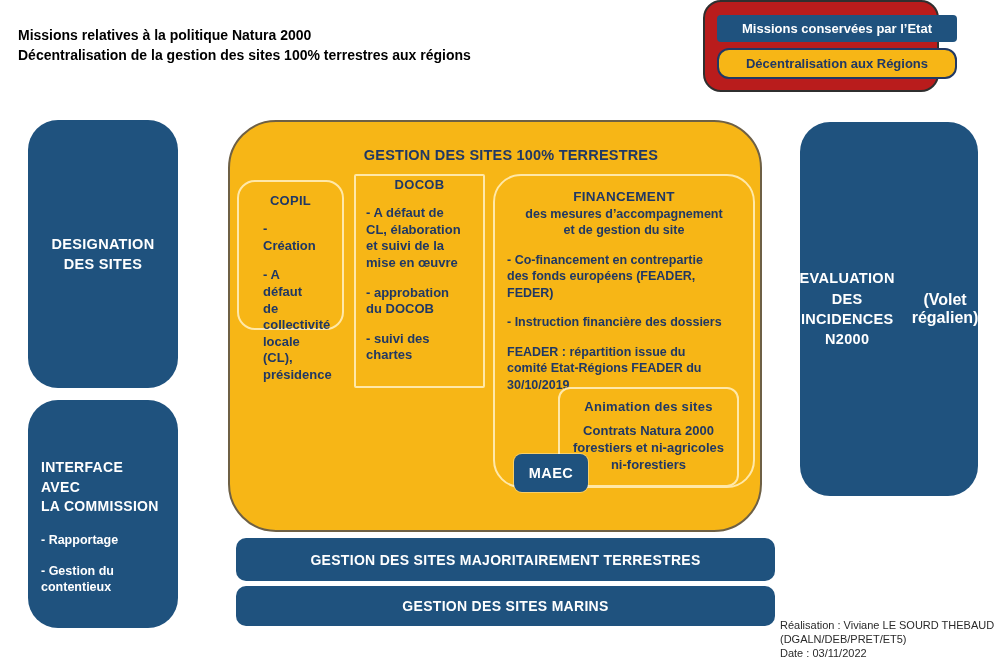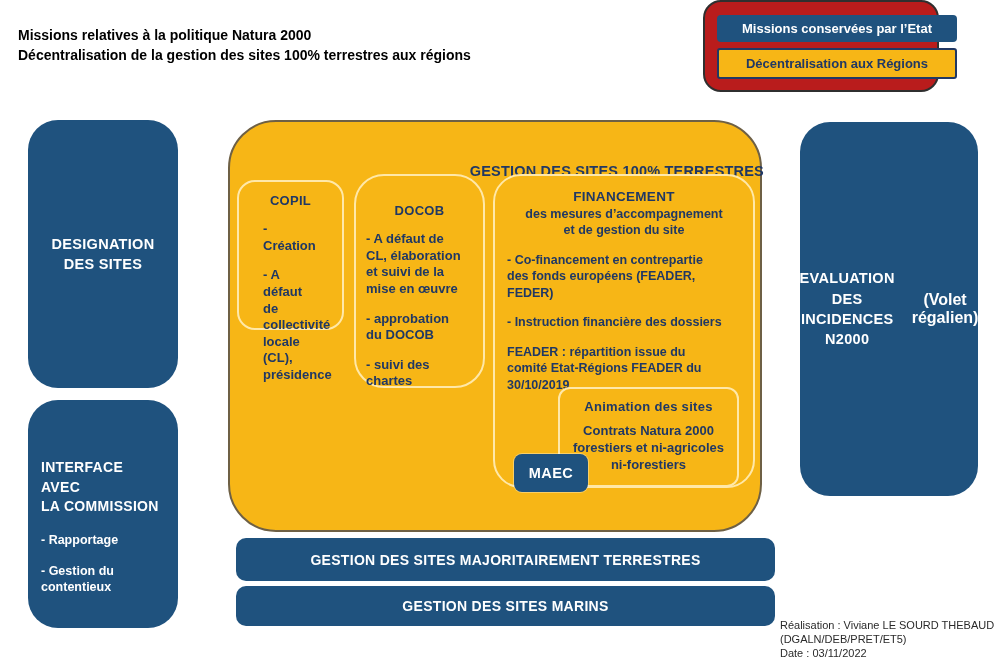--- a/index.html
+++ b/index.html
@@ -54,21 +54,21 @@
     background: var(--blue, #1F527E);
     color: #ffffff;
     border-radius: 4px;
   }
   .legend-regions {
     top: 46px;
     height: 31px;
     background: var(--yellow, #F7B616);
     color: var(--navy, #203864);
     border: 2px solid var(--navy, #203864);
-    border-radius: 3px;
+    border-radius: 12px;
   }
 
   
   .bluebox {
     position: absolute;
     background: var(--blue, #1F527E);
     color: #ffffff;
     box-sizing: border-box;
   }
   .bluebox-title {
@@ -126,48 +126,47 @@
     height: 412px;
     background: var(--yellow, #F7B616);
     border: 2px solid var(--yellowEdge, #6e6045);
     border-radius: 48px;
     box-sizing: border-box;
     color: var(--navy, #203864);
   }
   .yellow-header {
     position: absolute;
     top: 25px;
-    left: 4px;
+    left: 16px;
     width: 100%;
-    text-align: right;
+    text-align: center;
     font-weight: bold;
     font-size: 14.5px;
     letter-spacing: 0.2px;
-    margin-top: 16px;
   }
   .subbox {
     position: absolute;
     border: 2px solid var(--paleBorder, #FFE8A8);
     border-radius: 18px;
     box-sizing: border-box;
   }
   .subbox-title {
     text-align: center;
     font-weight: bold;
     font-size: 13px;
     letter-spacing: 0.3px;
   }
   .navy-item {
     font-size: 13px;
     font-weight: bold;
     margin-top: 13px;
     line-height: 1.28;
   }
   .copil  { left: 7px;   top: 58px; width: 107px; height: 150px; padding: 11px 24px; }
-  .docob  { left: 124px; top: 52px; width: 131px; height: 214px; padding: 27px 10px; border-radius: 30px; }
+  .docob  { left: 124px; top: 52px; width: 131px; height: 214px; padding: 1px 10px; border-radius: 2px; }
   .financement { left: 263px; top: 52px; width: 262px; height: 314px; padding: 13px 10px; border-radius: 28px; }
   .financement .subbox-title { font-size: 13.5px; }
   .subbox-subtitle {
     text-align: center;
     font-weight: bold;
     font-size: 12.5px;
     line-height: 1.3;
     margin-top: 2px;
   }
   .fin-item {

